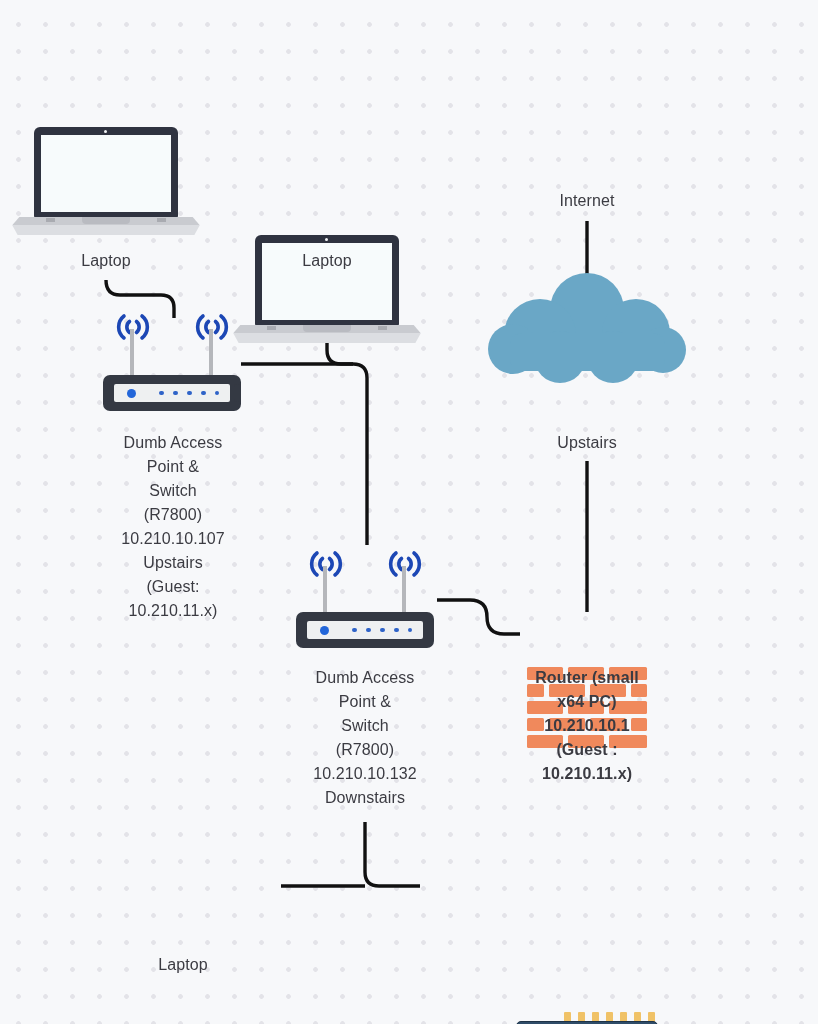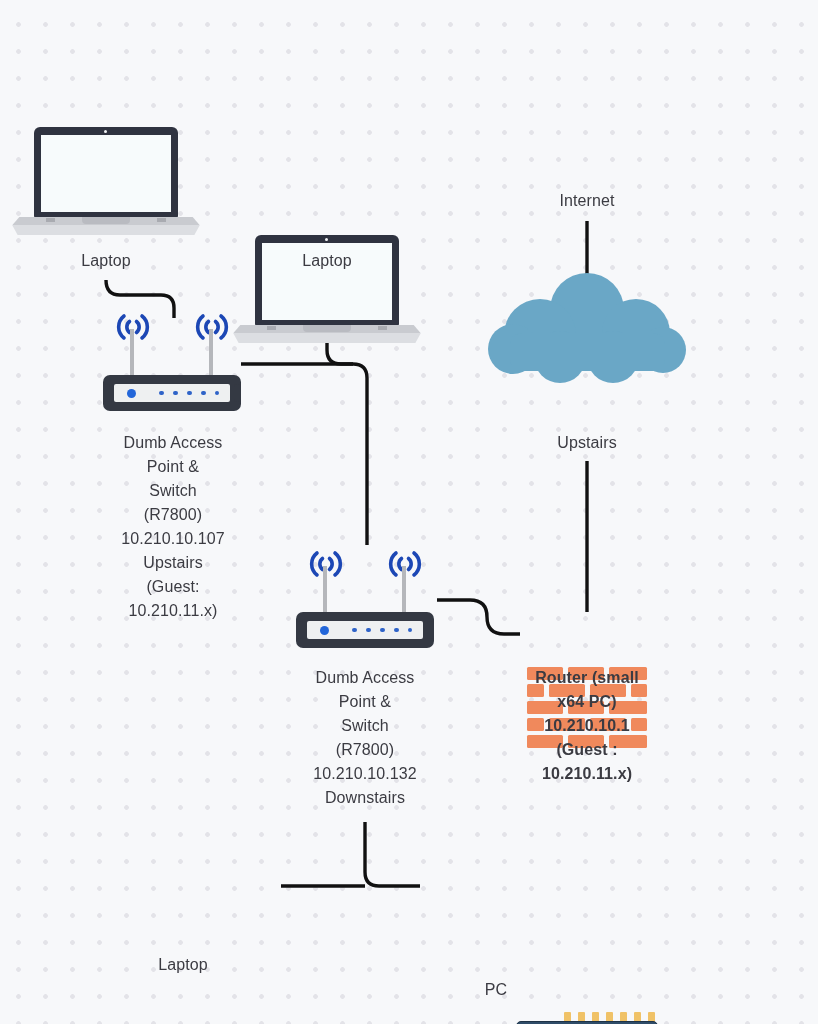--- a/index.html
+++ b/index.html
@@ -420,15 +420,14 @@
 
   </div>
   <div class="node-label" style="left:506px; top:666px; width:162px;font-weight:bold;">Router (small
 x64 PC)
 10.210.10.1
 (Guest :
 10.210.11.x)</div>
 
   <div class="node-label" style="left:103px; top:953px; width:160px;">Laptop</div>
 
-  <div class="node-label" style="left:416px; top:978px; width:160px;">PC</div>
 
 </div>
 
 </body></html>

